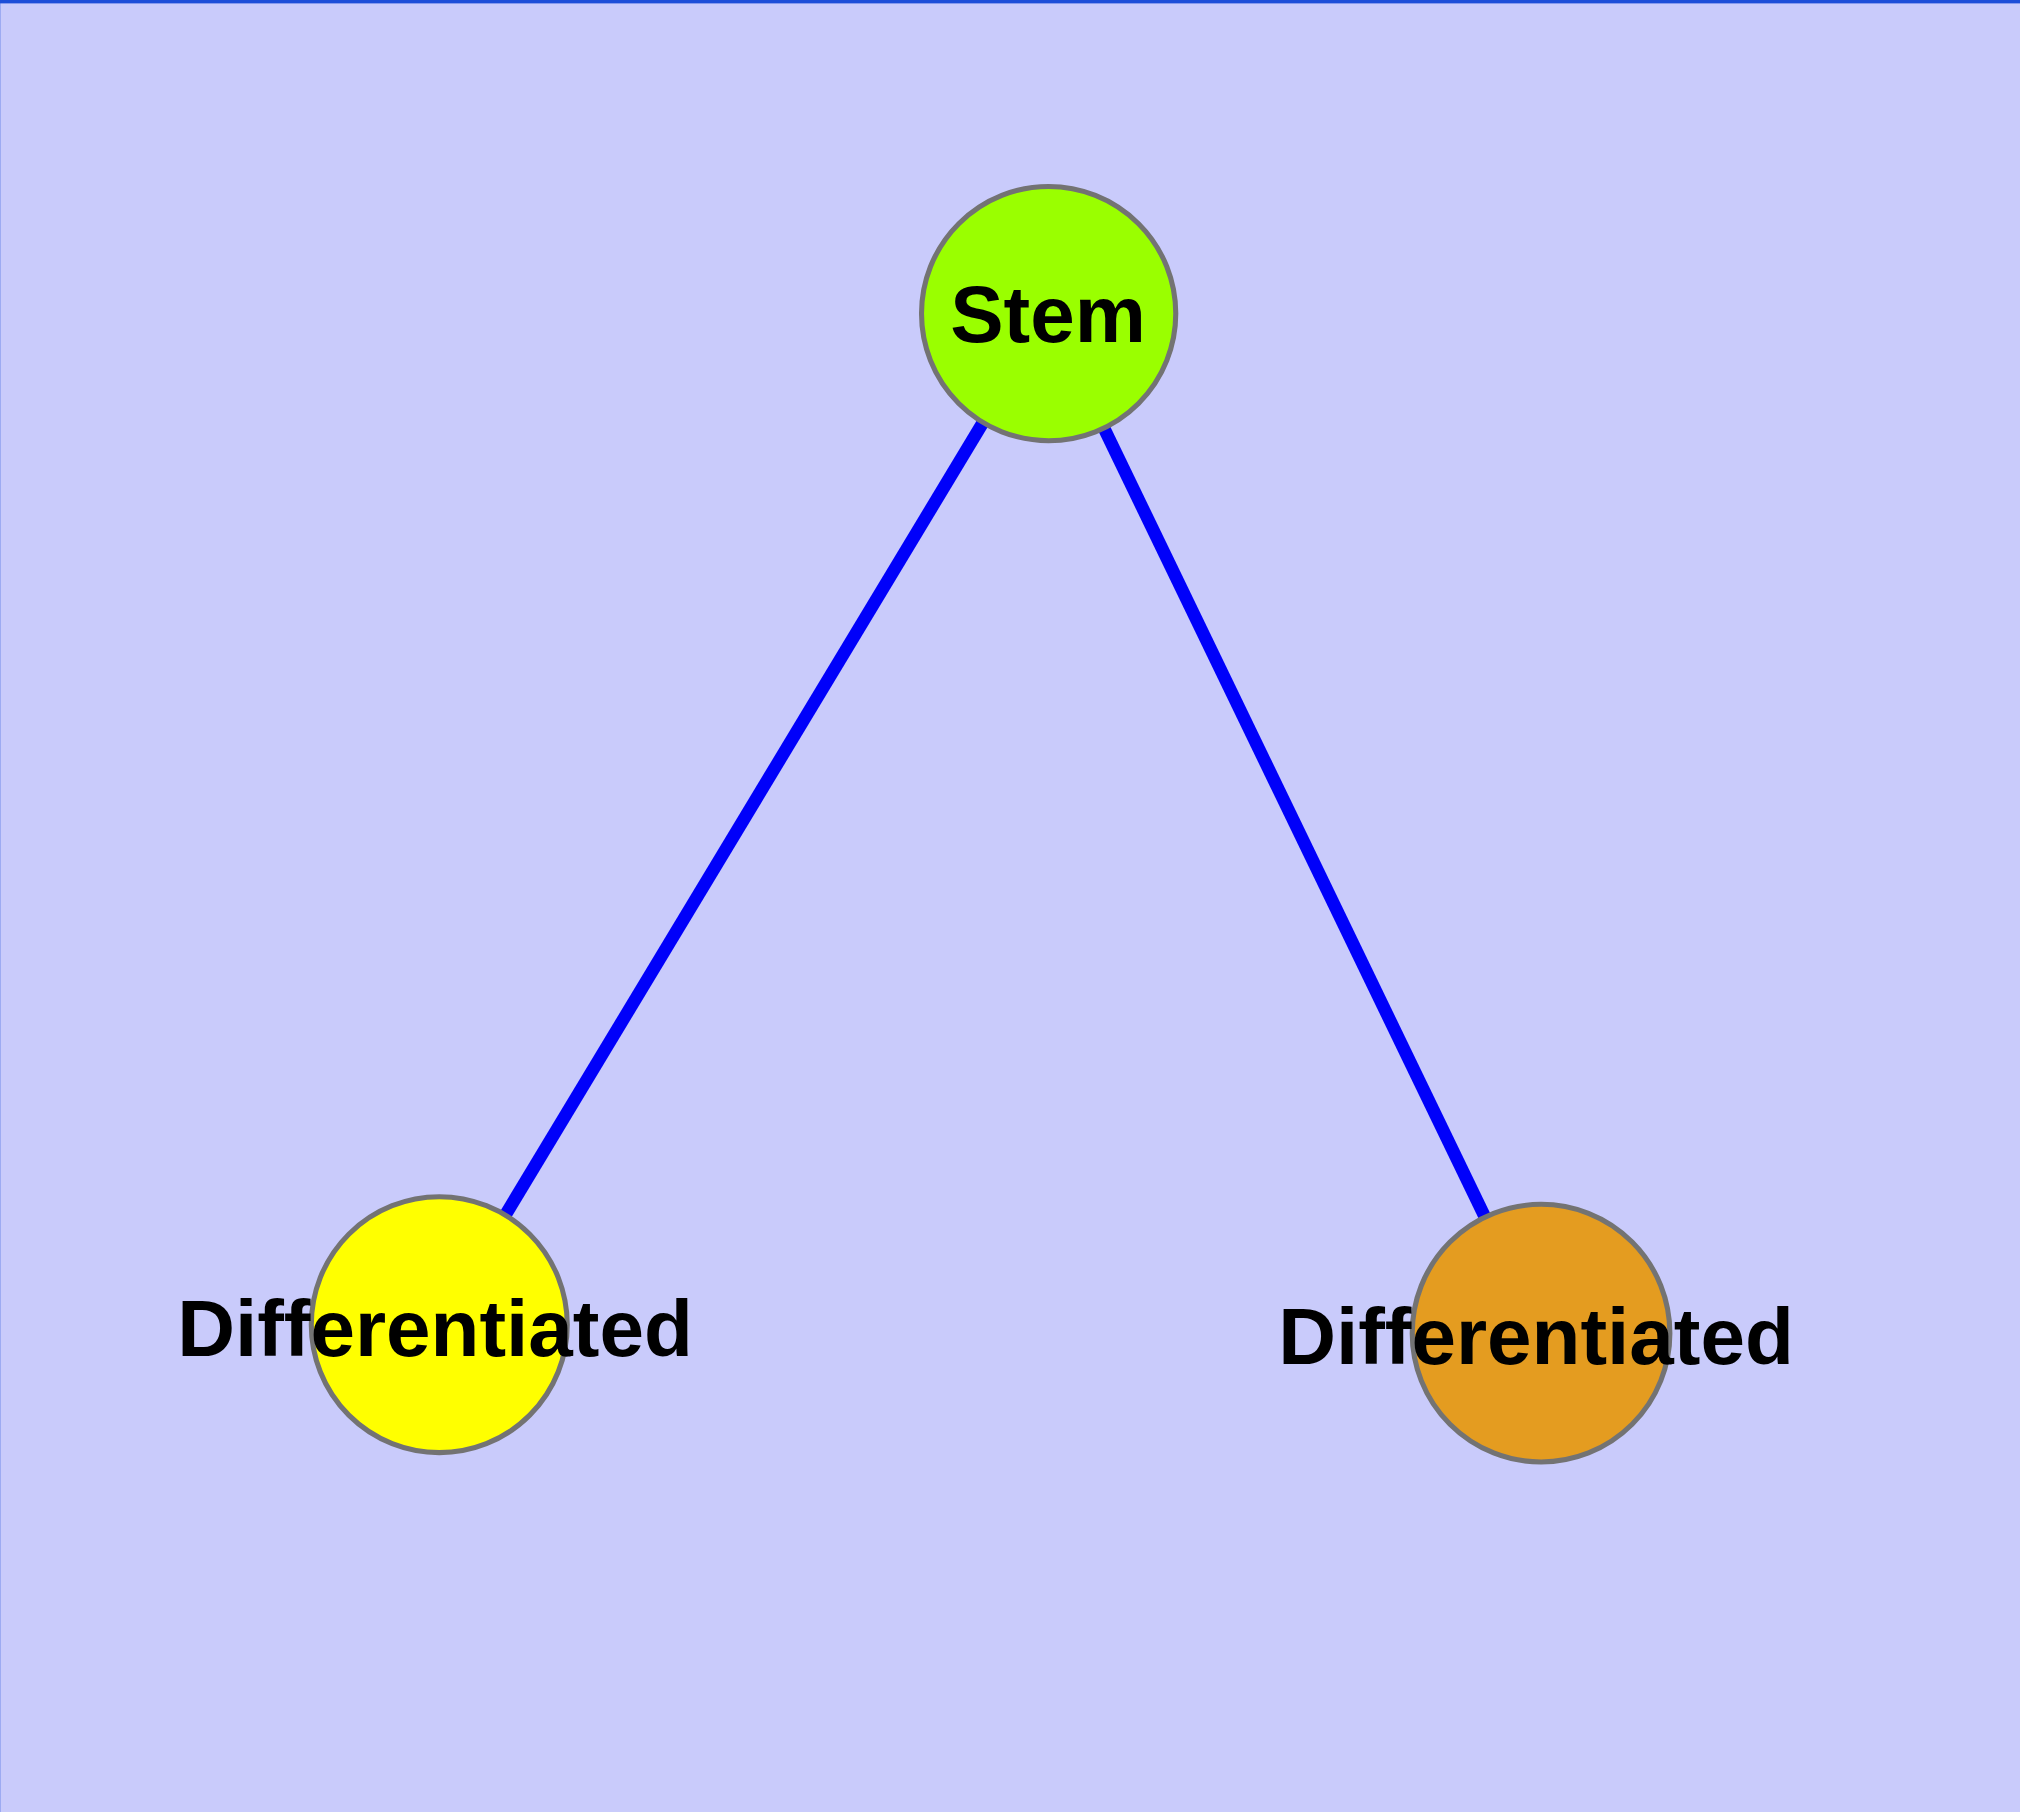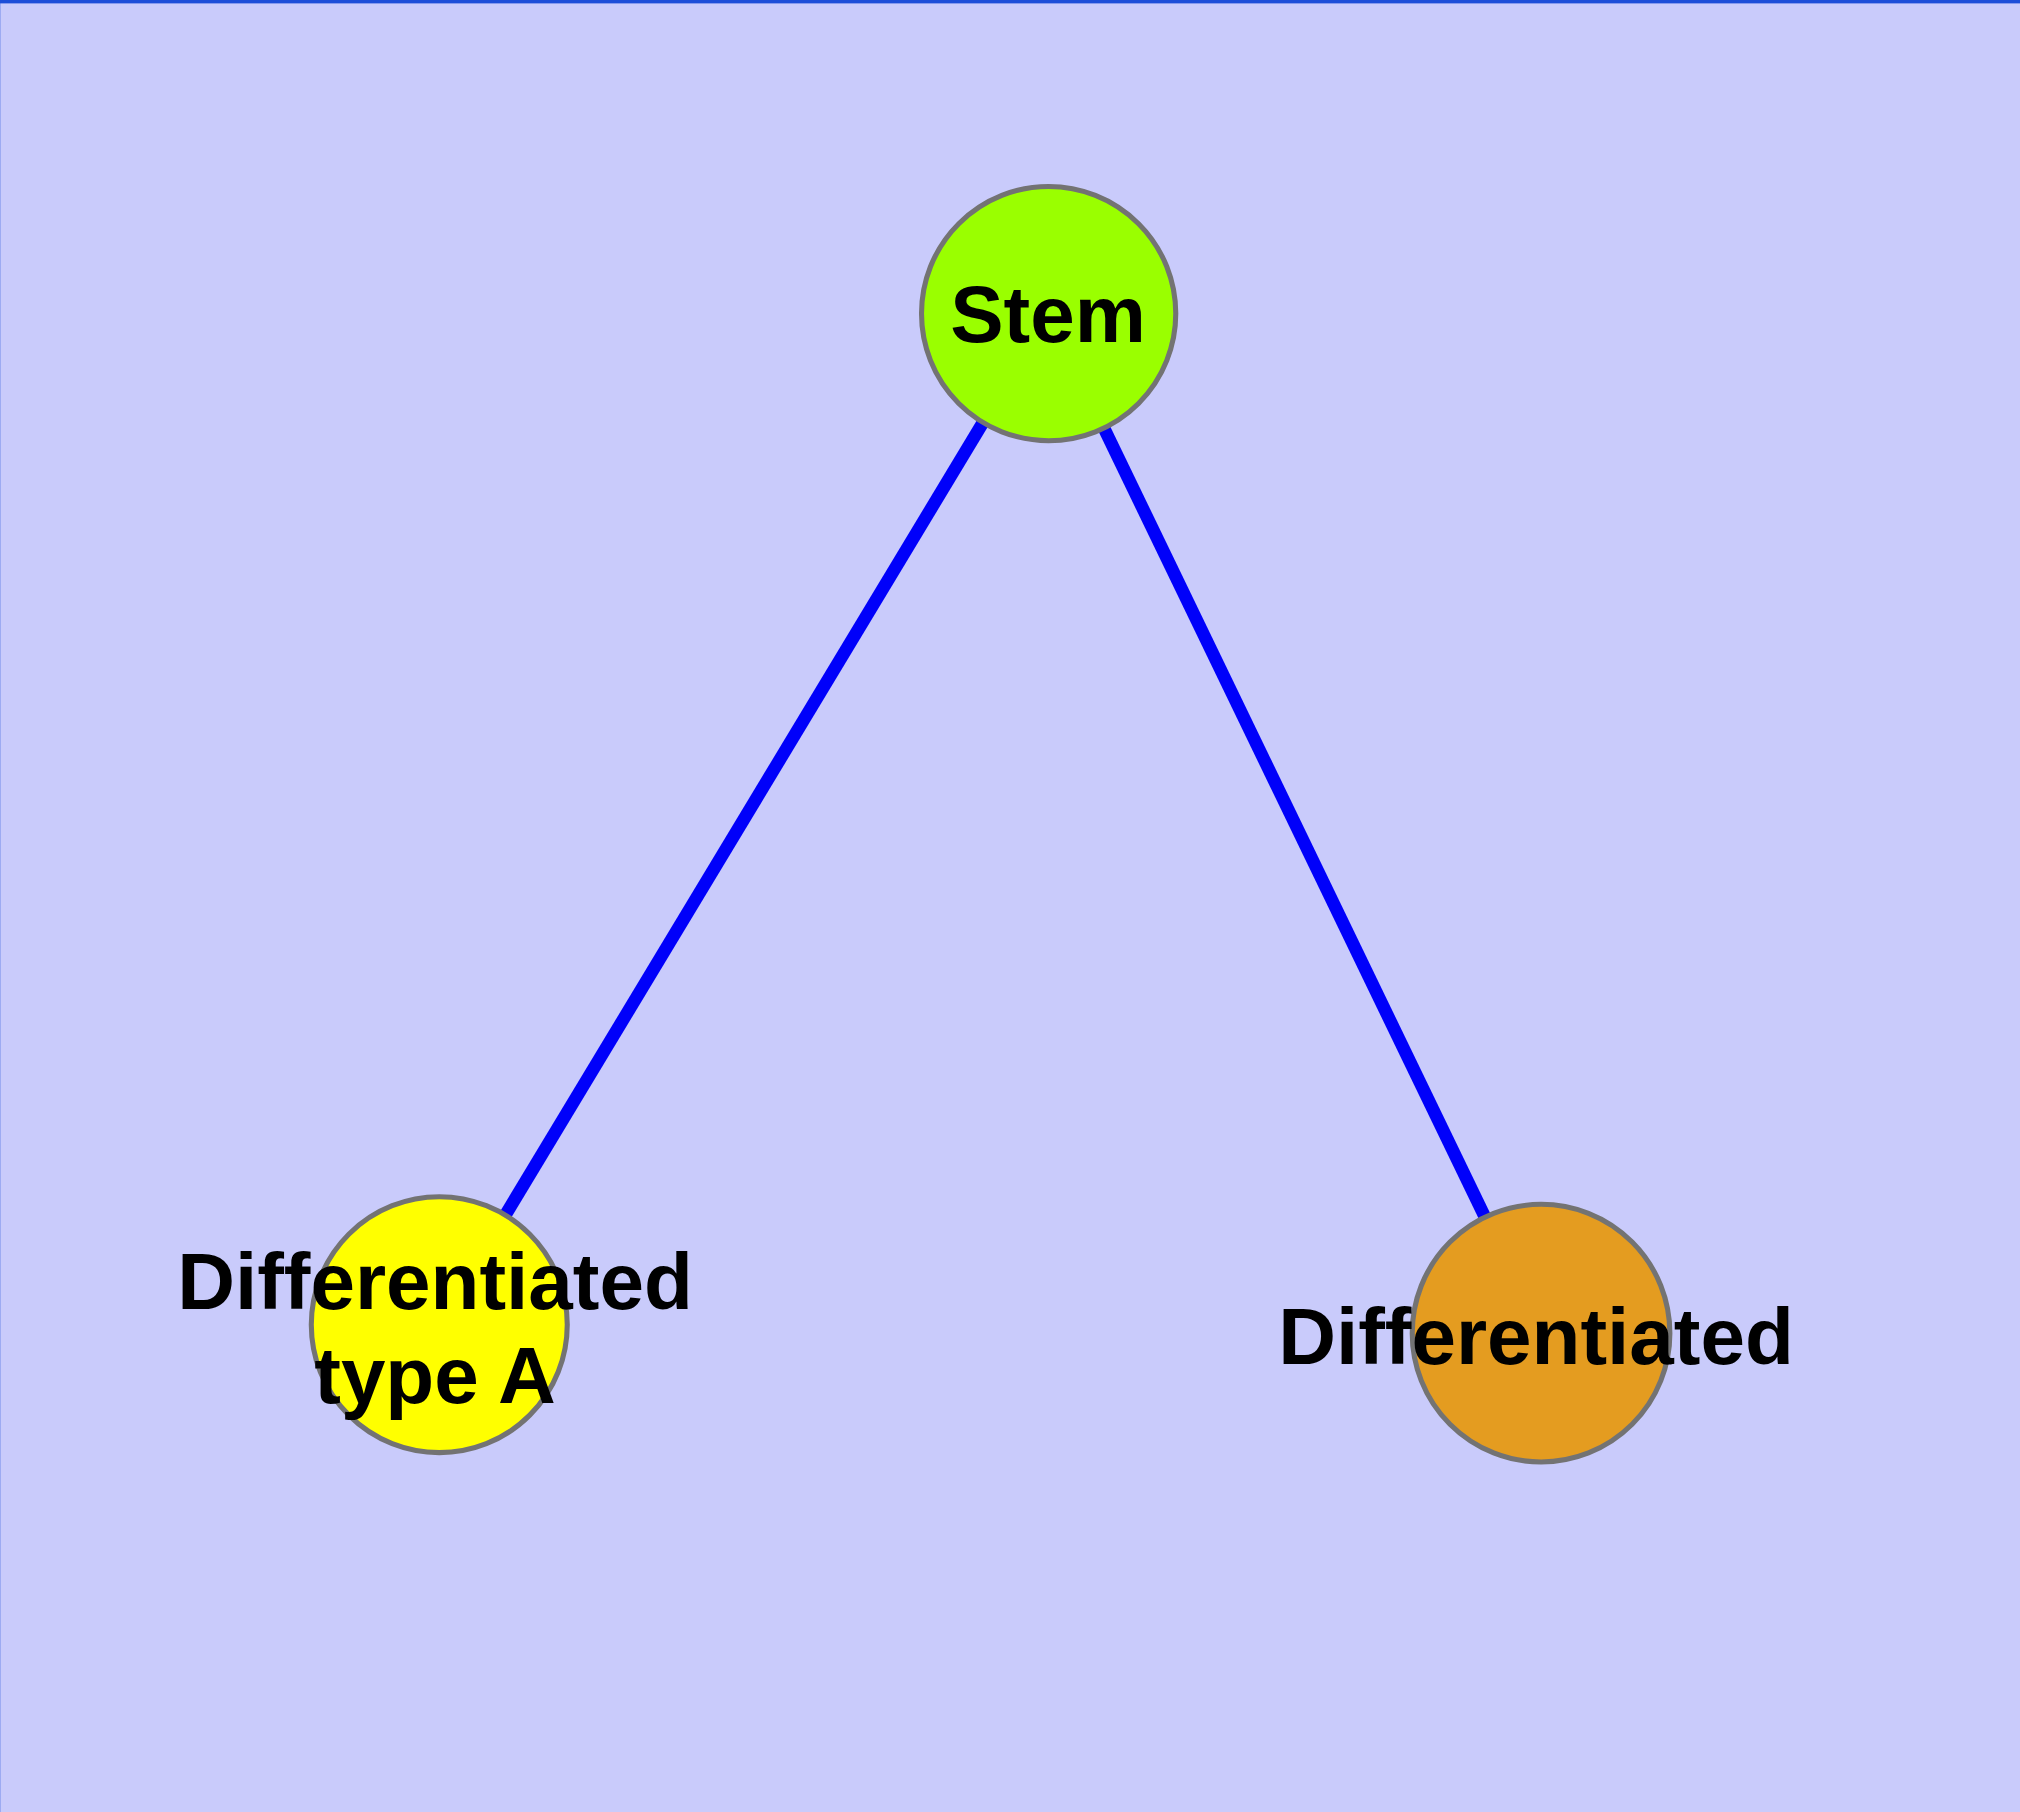--- a/index.html
+++ b/index.html
@@ -59,21 +59,20 @@
 
     <circle class="node-circle" cx="1237" cy="370" r="150" fill="#9AFF00" stroke="#737373"></circle>
     <circle class="node-circle" cx="518" cy="1563" r="151" fill="#FFFF00" stroke="#737373"></circle>
     <circle class="node-circle" cx="1818" cy="1573" r="152" fill="#E49C20" stroke="#737373"></circle>
   </svg>
 
   <div class="node-label" style="left:1048px; top:315px;">Stem</div>
 
   <div class="node-label" style="left:435px; top:1329px;">
     <span>Differentiated</span>
-    <span>type A</span>
   </div>
 
   <div class="node-label" style="left:1536px; top:1337px;">
     <span>Differentiated</span>
   </div>
 
 </div>
 
 
 </body></html>

